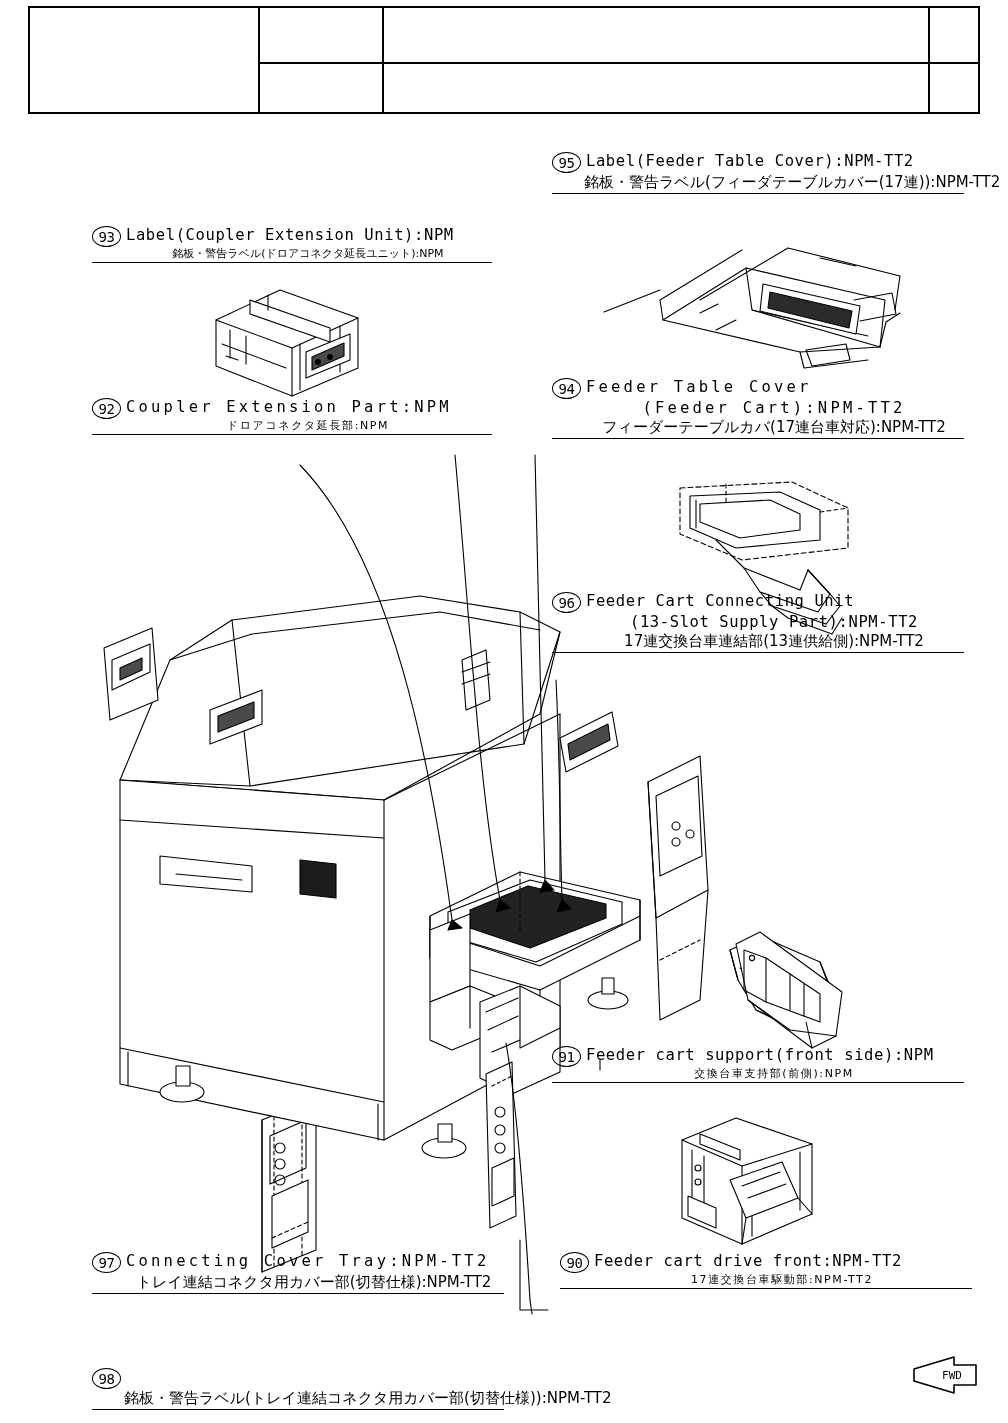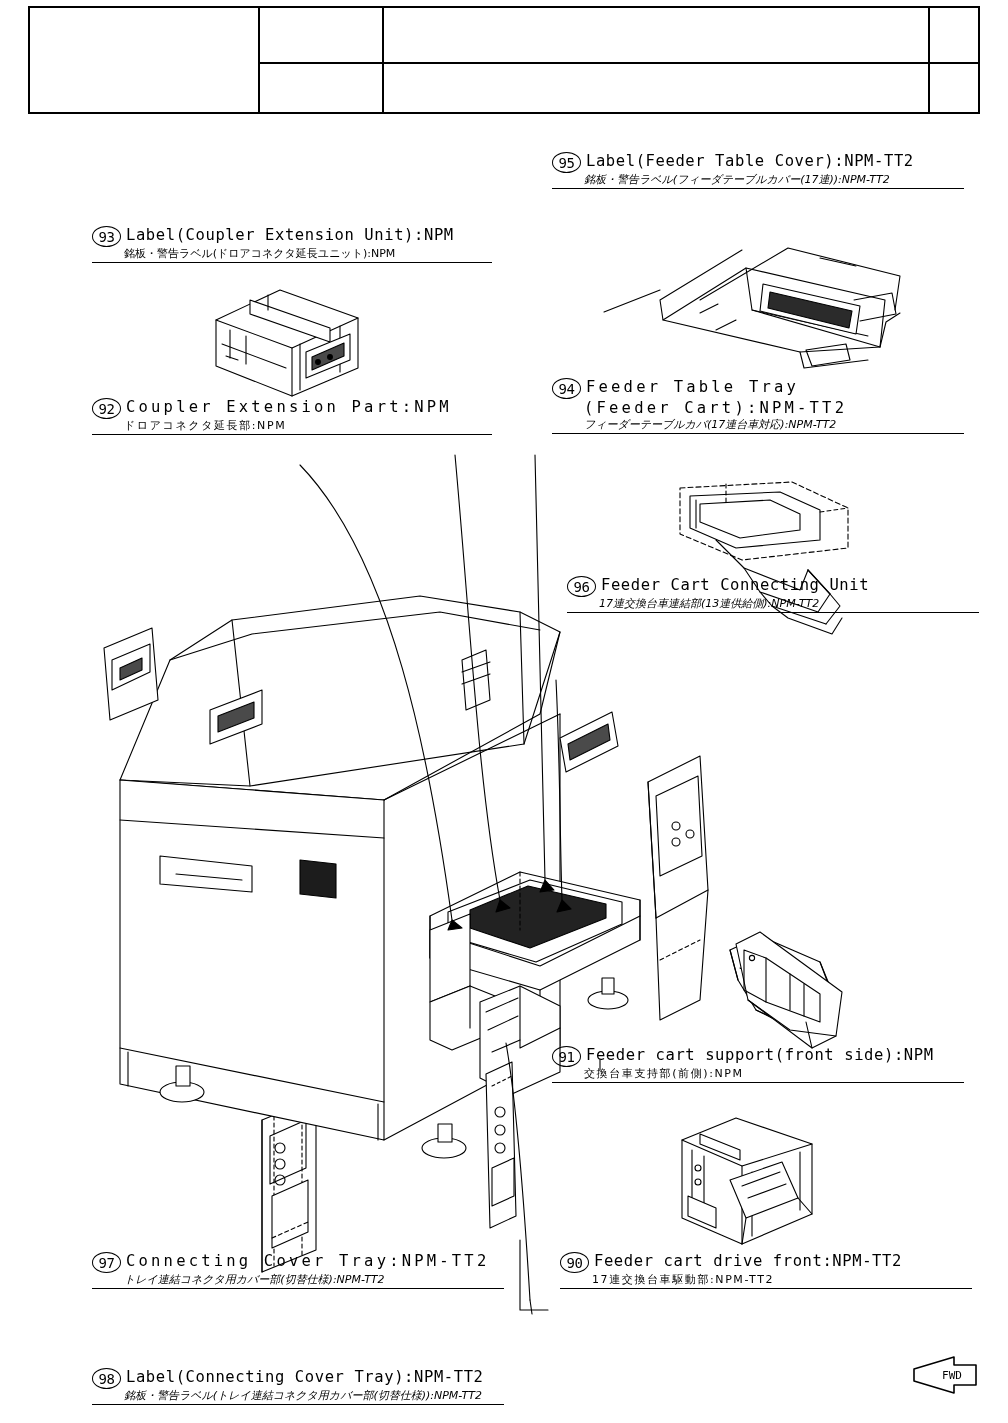--- a/index.html
+++ b/index.html
@@ -47,20 +47,21 @@
     padding: 2px 4px;
     box-sizing: border-box;
     white-space: nowrap;
     overflow: hidden;
   }
 
   
   .callout {
     position: absolute;
     box-sizing: border-box;
+    text-align: center;
   }
   .callout .rule {
     border-bottom: 1.6px solid #000;
     height: 0;
     margin-top: 1px;
   }
   .callout .line {
     display: flex;
     align-items: flex-start;
     white-space: nowrap;
@@ -86,21 +87,21 @@
     line-height: 1.22;
   }
   .en.wide { letter-spacing: 3.2px; }
   .jp {
     font-family: "DejaVu Sans", sans-serif;
     font-size: 11px;
     letter-spacing: 0px;
     line-height: 1.25;
     white-space: nowrap;
   }
-  .jp.small { font-size: 11px; font-style: italic; }
+  .jp.small { font-size: 15px; }
   .jp.wide  { letter-spacing: 1.6px; }
 
   
   #art {
     position: absolute;
     left: 0; top: 0;
     width: 1008px;
     height: 1423px;
     pointer-events: none;
   }
@@ -357,32 +358,33 @@
     <span class="num">92</span>
     <span class="en wide">Coupler Extension Part:NPM</span>
   </div>
   <div class="jp wide" style="padding-left:32px;">ドロアコネクタ延長部:NPM</div>
   <div class="rule"></div>
 </div>
 
 <div class="callout" style="left:552px; top:378px; width:412px;">
   <div class="line">
     <span class="num">94</span>
-    <span class="en wide">Feeder  Table  Tray</span>
+    <span class="en wide">Feeder  Table  Cover</span>
   </div>
   <div class="en wide" style="padding-left:32px;">(Feeder  Cart):NPM-TT2</div>
   <div class="jp small" style="padding-left:32px;">フィーダーテーブルカバ(17連台車対応):NPM-TT2</div>
   <div class="rule"></div>
 </div>
 
-<div class="callout" style="left:552px; top:576px; width:412px;margin-left:15px;">
+<div class="callout" style="left:552px; top:592px; width:412px;">
   <div class="line">
     <span class="num">96</span>
     <span class="en">Feeder Cart Connecting Unit</span>
   </div>
+  <div class="en" style="padding-left:32px;">(13-Slot Supply Part):NPM-TT2</div>
   <div class="jp small" style="padding-left:32px;">17連交換台車連結部(13連供給側):NPM-TT2</div>
   <div class="rule"></div>
 </div>
 
 <div class="callout" style="left:552px; top:1046px; width:412px;">
   <div class="line">
     <span class="num">91</span>
     <span class="en">Feeder cart support(front side):NPM</span>
   </div>
   <div class="jp wide" style="padding-left:32px;">交換台車支持部(前側):NPM</div>
@@ -403,21 +405,20 @@
     <span class="num">90</span>
     <span class="en">Feeder cart drive front:NPM-TT2</span>
   </div>
   <div class="jp wide" style="padding-left:32px;">17連交換台車駆動部:NPM-TT2</div>
   <div class="rule"></div>
 </div>
 
 <div class="callout" style="left:92px; top:1368px; width:412px;">
   <div class="line">
     <span class="num">98</span>
-    <span class="en">Label(Connecting Cover Tray):NPM-TT2</span>
   </div>
   <div class="jp small" style="padding-left:32px;">銘板・警告ラベル(トレイ連結コネクタ用カバー部(切替仕様)):NPM-TT2</div>
   <div class="rule"></div>
 </div>
 
 <svg class="fwd-badge" viewBox="0 0 72 48">
   <path d="M4 18 L44 6 L44 14 L66 14 L66 34 L44 34 L44 42 L4 30 Z" fill="#fff" stroke="#000" stroke-width="1.6" stroke-linejoin="round"></path>
   <text x="42" y="28" font-family="DejaVu Sans Mono, monospace" font-size="11" text-anchor="middle" fill="#000">FWD</text>
 </svg>
 

